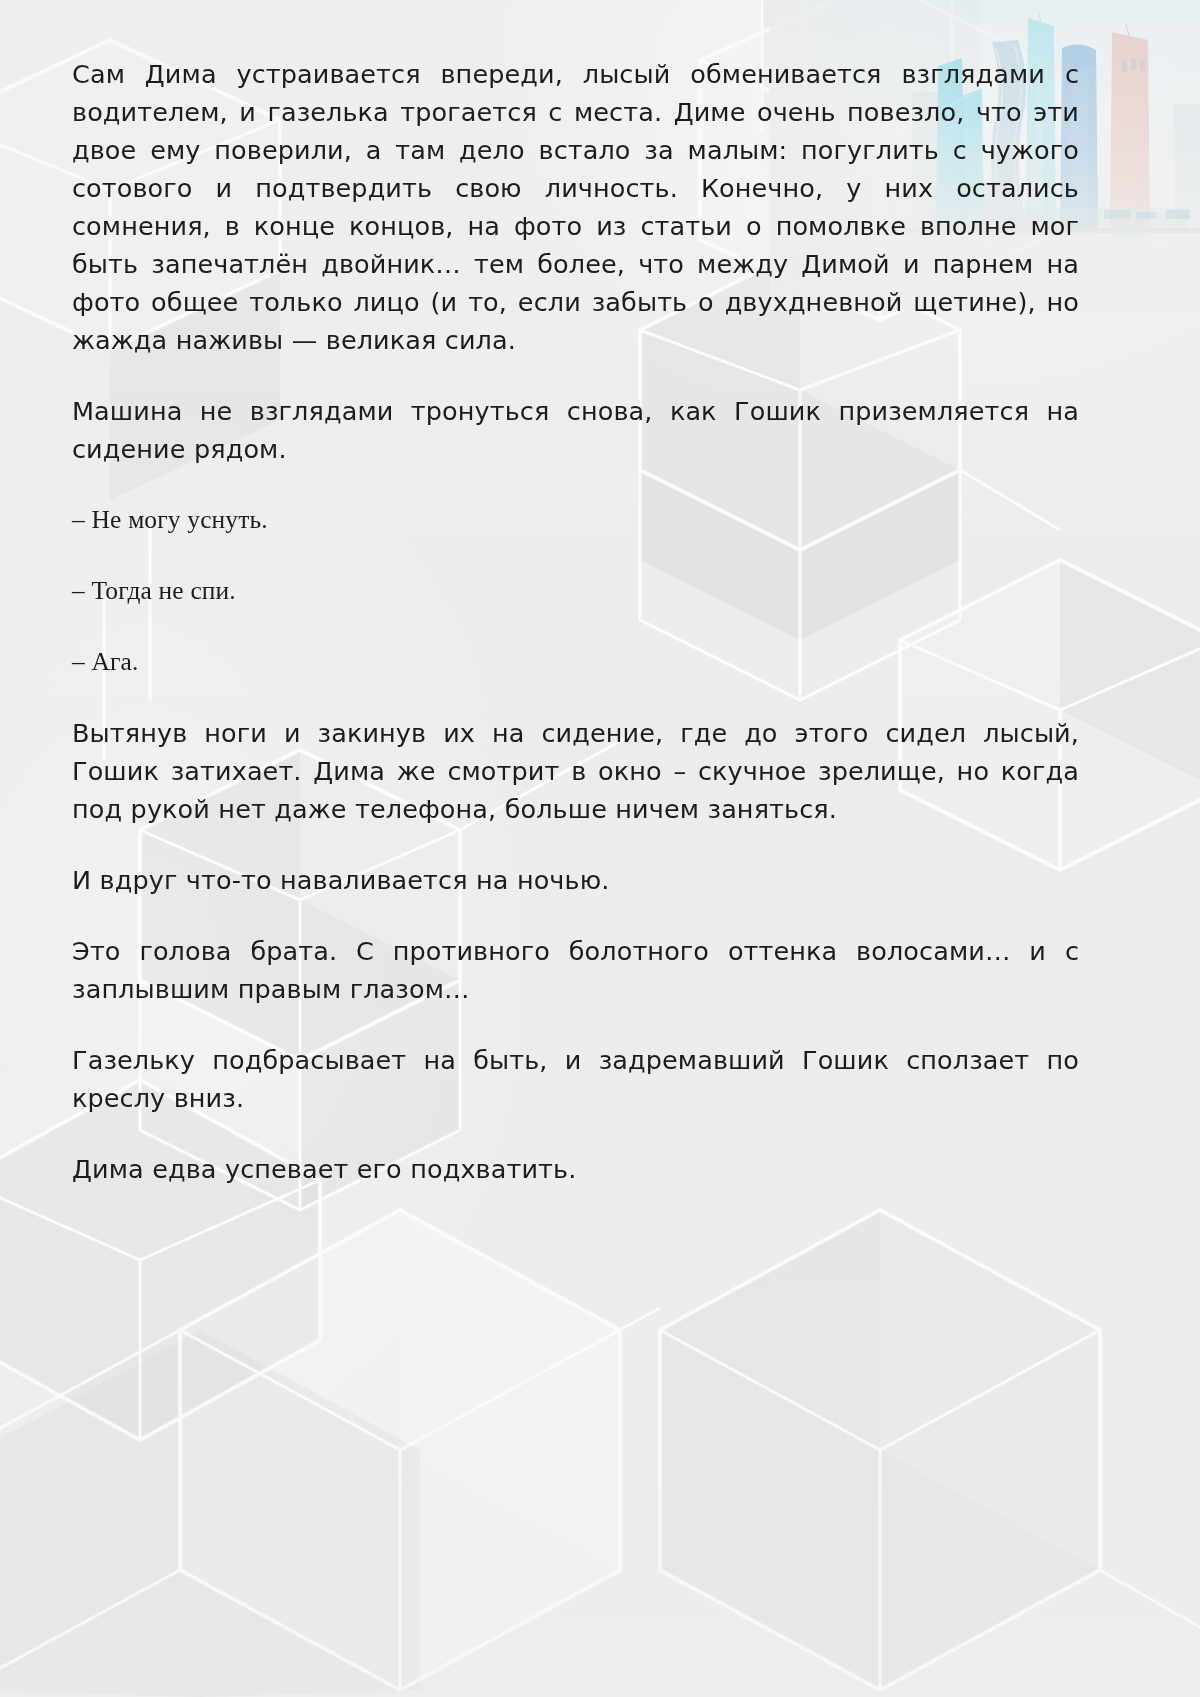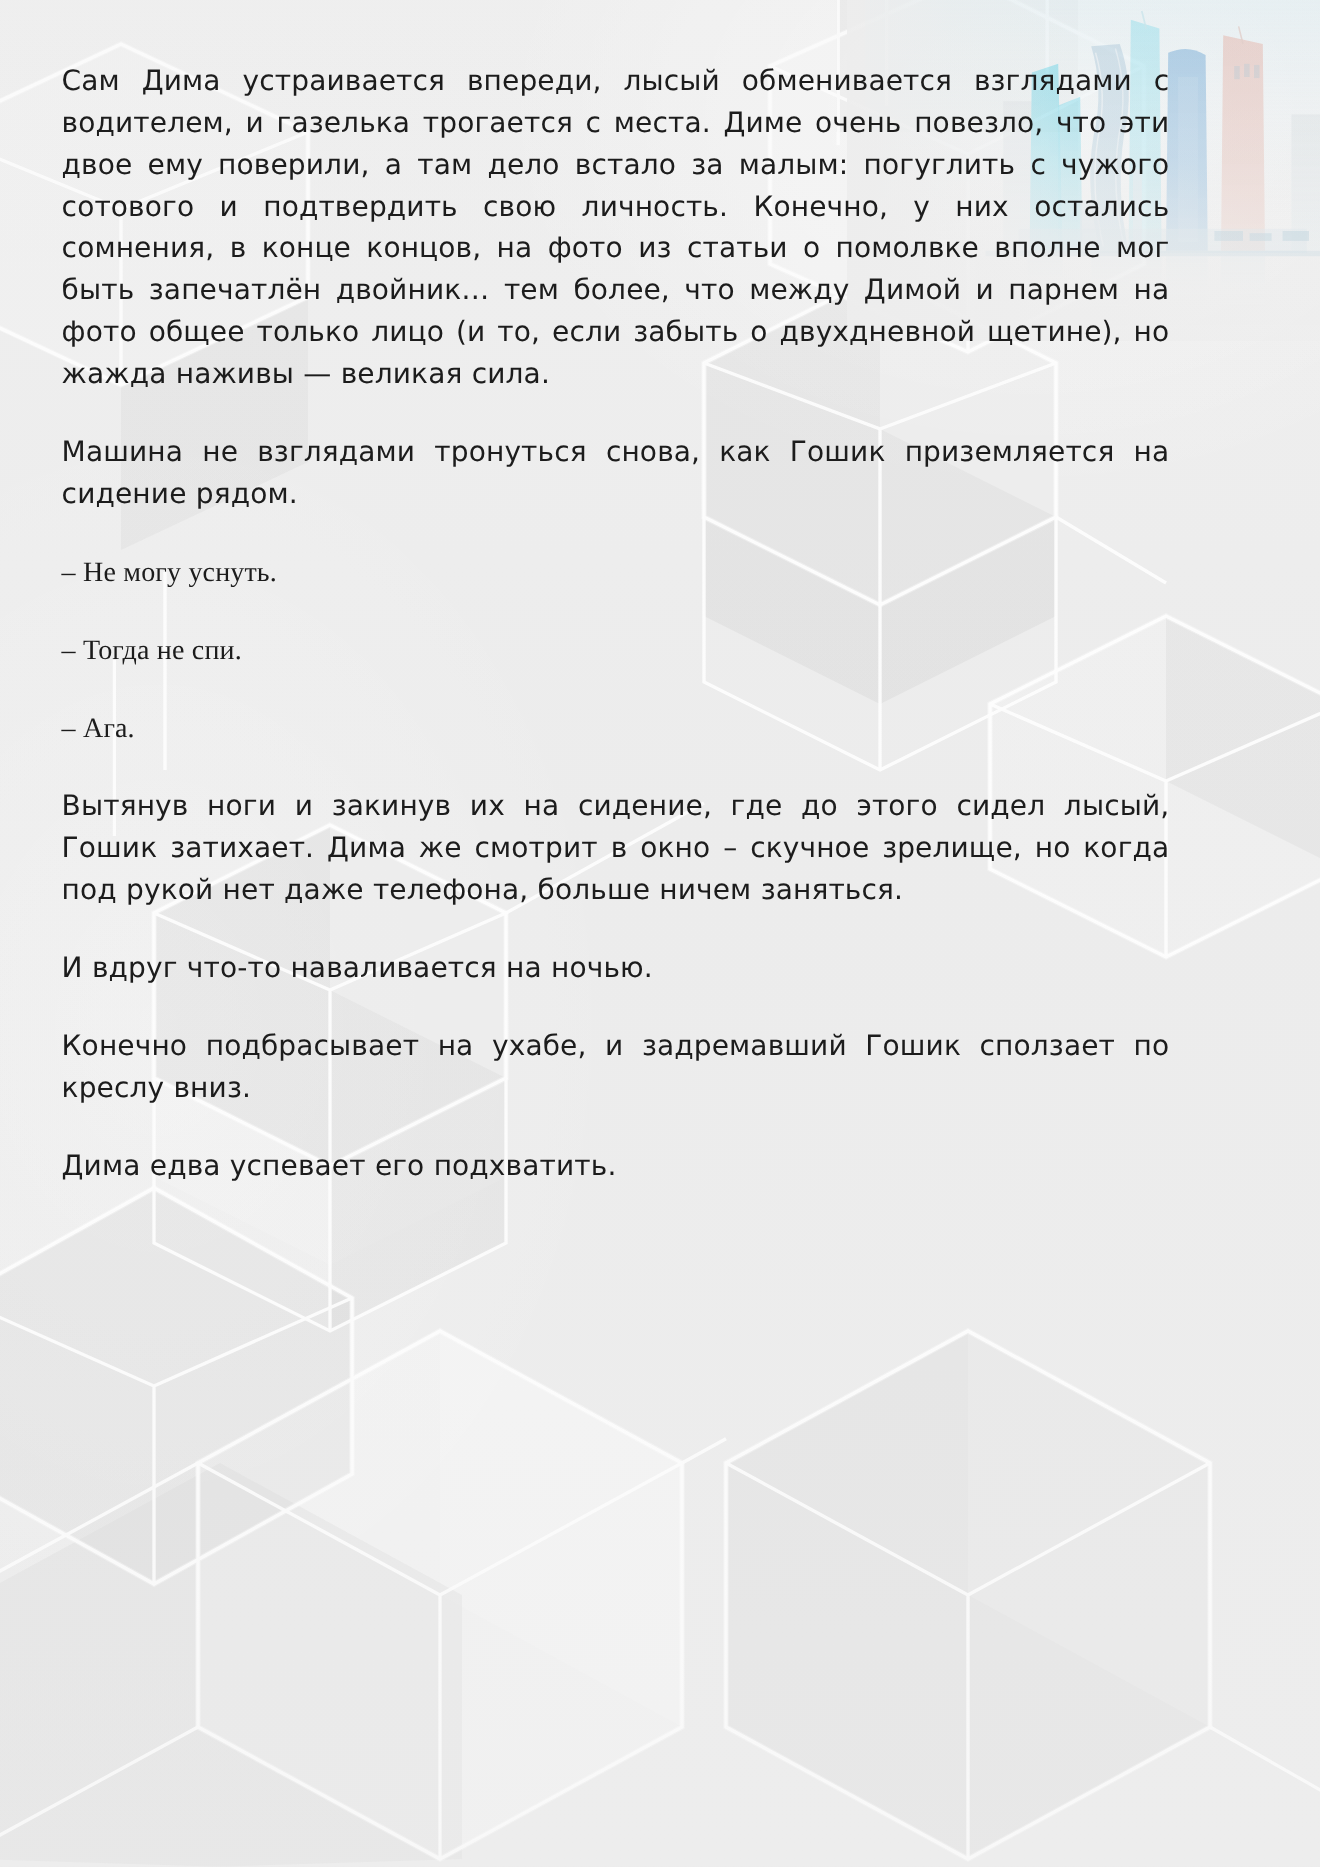--- a/index.html
+++ b/index.html
@@ -87,21 +87,21 @@
   .iso-veil {
     position: absolute;
     inset: 0;
     background:
       linear-gradient(180deg, rgba(237,237,237,0.22) 0%, rgba(237,237,237,0.05) 30%, rgba(237,237,237,0.10) 70%, rgba(237,237,237,0.35) 100%);
   }
 
   
   #content {
     position: absolute;
-    left: 56px;
+    left: 72px;
     top: 55px;
     width: 1007px;
     z-index: 5;
   }
   p.para {
     margin: 0 0 33px 0;
     font-size: 25.5px;
     line-height: 38px;
     color: #1c1c1c;
     text-align: justify;
@@ -294,17 +294,18 @@
   <div class="bg-layer iso-veil"></div>
 
   <div id="content">
     <p class="para">Сам Дима устраивается впереди, лысый обменивается взглядами с водителем, и газелька трогается с места. Диме очень повезло, что эти двое ему поверили, а там дело встало за малым: погуглить с чужого сотового и подтвердить свою личность. Конечно, у них остались сомнения, в конце концов, на фото из статьи о помолвке вполне мог быть запечатлён двойник… тем более, что между Димой и парнем на фото общее только лицо (и то, если забыть о двухдневной щетине), но жажда наживы — великая сила.</p>
     <p class="para">Машина не взглядами тронуться снова, как Гошик приземляется на сидение рядом.</p>
     <p class="para dialogue">– Не могу уснуть.</p>
     <p class="para dialogue">– Тогда не спи.</p>
     <p class="para dialogue">– Ага.</p>
     <p class="para">Вытянув ноги и закинув их на сидение, где до этого сидел лысый, Гошик затихает. Дима же смотрит в окно – скучное зрелище, но когда под рукой нет даже телефона, больше ничем заняться.</p>
     <p class="para">И вдруг что-то наваливается на ночью.</p>
-    <p class="para">Конечно подбрасывает на ухабе, и задремавший Гошик сползает по креслу вниз.</p>
+    <p class="para">Это голова брата. С противного болотного оттенка волосами… и с заплывшим правым глазом…</p>
+    <p class="para">Газельку подбрасывает на быть, и задремавший Гошик сползает по креслу вниз.</p>
     <p class="para">Дима едва успевает его подхватить.</p>
   </div>
 
 </div>
 
 </body></html>

